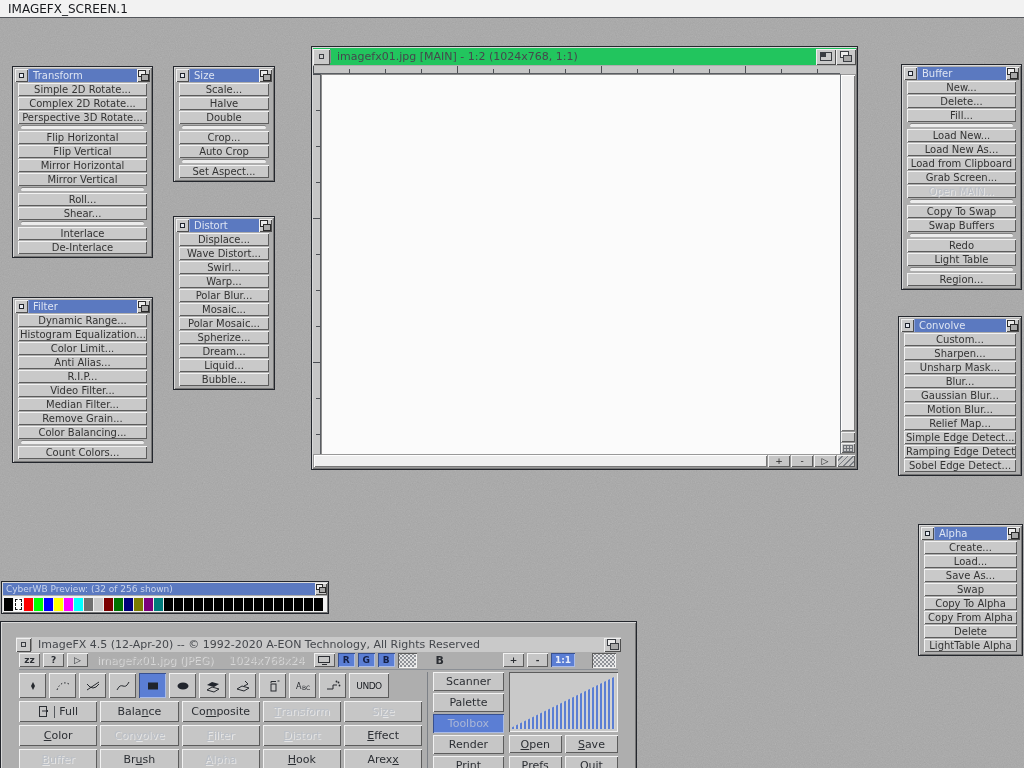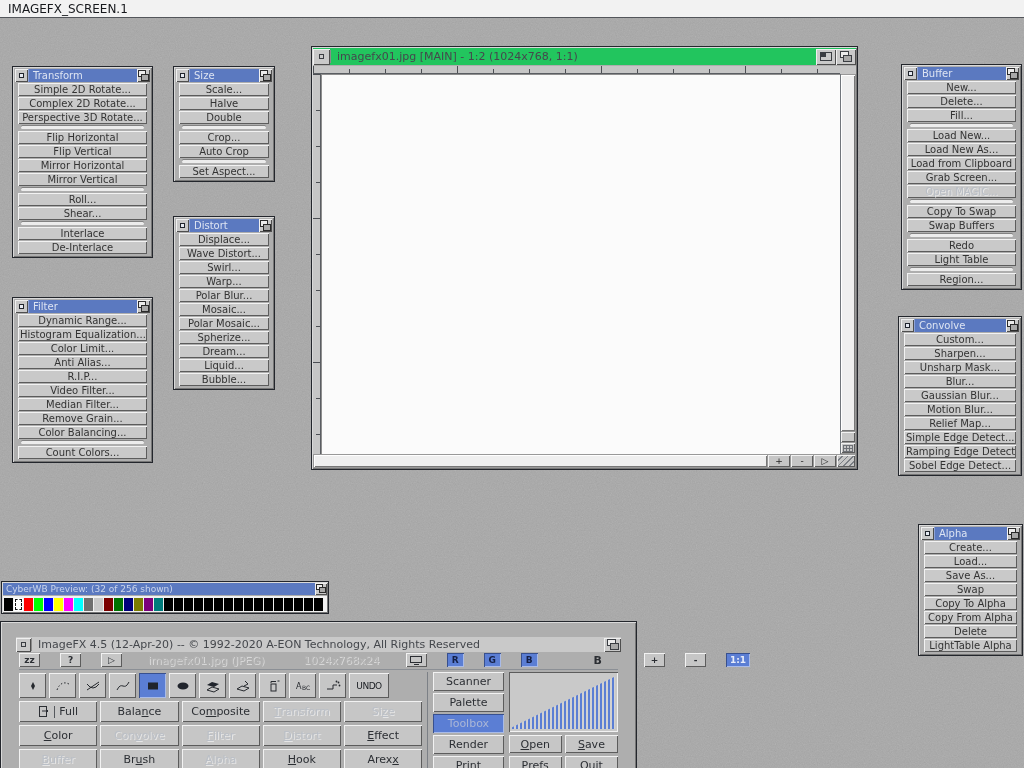--- a/index.html
+++ b/index.html
@@ -41,21 +41,21 @@
 .prevtitle .ptext{flex:1;padding-left:3px;white-space:nowrap;overflow:hidden}
 .prevtitle .gad{width:12px;height:12px}
 .swrow{margin-top:1px;background:#f1f1f1;height:16px;display:flex;align-items:center;padding:1px;gap:1px}
 .sw{width:9px;height:13px;flex:none;cursor:pointer}
 .sw.selected{outline:1px dashed #111;outline-offset:-2px}
 
 .tb{left:0;top:621px;width:637px;height:178px;padding:15px}
 .tbtitle{height:15px;background:#c9c9c9;display:flex;align-items:center;font-size:11px;color:#44474c;margin-bottom:1px}
 .tbtitle .gad{width:15px;height:14px}
 .tbtext{flex:1;padding-left:6px;white-space:nowrap;overflow:hidden;border-left:1px solid #8b8b8b}
-.inforow{display:flex;align-items:center;height:17px;margin:1px 3px 2px;gap:20px;font-size:10px;border-bottom:1px solid #8b8f95;padding-bottom:2px}
+.inforow{display:flex;align-items:center;height:17px;margin:1px 3px 2px;gap:3px;font-size:10px;border-bottom:1px solid #8b8f95;padding-bottom:2px}
 .ibtn{height:14px;min-width:21px;padding:0 3px;display:flex;align-items:center;justify-content:center;background:#c6c6c6;box-shadow:inset 1px 1px 0 #f2f2f2,inset -1px -1px 0 #5c5c5c;font-size:9px;font-weight:bold;color:#2b2e33;cursor:pointer}
 .ghosttxt{color:var(--ghost,#b3b3b3);text-shadow:1px 1px 0 rgba(255,255,255,.5);font-size:11px;white-space:nowrap}
 .rgbbtn{min-width:17px;background:var(--selected_blue,#5b7ed4);color:#141f45;box-shadow:inset 1px 1px 0 #38508e,inset -1px -1px 0 #a9bbe8}
 .ratio{background:var(--selected_blue,#5b7ed4);color:#e8edfa;box-shadow:inset 1px 1px 0 #38508e,inset -1px -1px 0 #a9bbe8;min-width:24px}
 .checker{width:19px;height:15px;background:repeating-conic-gradient(#8f9298 0% 25%,#e4e4e4 0% 50%);background-size:4px 4px;box-shadow:inset 1px 1px 0 #5c5c5c,inset -1px -1px 0 #f2f2f2}
 .bufind{font-size:11px;font-weight:bold;color:#2b2e33;padding:0 2px}
 .tbmain{display:flex;margin:0 3px;gap:5px}
 .tleft{width:424px}
 .toolsrow{display:flex;gap:3px;margin:1px 0 3px}
 .tbtn{width:27px;height:25px;background:#c6c6c6;box-shadow:inset 1px 1px 0 #f2f2f2,inset -1px -1px 0 #5c5c5c;display:flex;align-items:center;justify-content:center;cursor:pointer}
@@ -215,21 +215,21 @@
         </span>
     </div>
     <div class="pbtn">New...</div>
     <div class="pbtn">Delete...</div>
     <div class="pbtn">Fill...</div>
     <div class="sep"></div>
     <div class="pbtn">Load New...</div>
     <div class="pbtn">Load New As...</div>
     <div class="pbtn">Load from Clipboard</div>
     <div class="pbtn">Grab Screen...</div>
-    <div class="pbtn ghosted">Open MAGIC...</div>
+    <div class="pbtn ghosted">Open MAIN...</div>
     <div class="sep"></div>
     <div class="pbtn">Copy To Swap</div>
     <div class="pbtn">Swap Buffers</div>
     <div class="sep"></div>
     <div class="pbtn">Redo</div>
     <div class="pbtn">Light Table</div>
     <div class="sep"></div>
     <div class="pbtn">Region...</div>
   </div>
 
@@ -378,21 +378,21 @@
             <rect x="4.5" y="5.5" width="8" height="6" fill="#a8a8a8" stroke="#3a3d42"></rect>
           </svg>
         </span>
     </div>
 
     <div class="inforow">
       <span class="ibtn">zz</span>
       <span class="ibtn">?</span>
       <span class="ibtn">▷</span>
       <span class="ghosttxt" style="margin-left:6px">imagefx01.jpg (JPEG)</span>
-      <span class="ghosttxt" style="margin-left:19px">1024x768x24</span>
+      <span class="ghosttxt" style="margin-left:12px">1024x768x24</span>
       <span class="ibtn" style="margin-left:6px">
           <svg width="14" height="11">
             <rect x="1.5" y="1.5" width="11" height="6" fill="none" stroke="#2b2e33"></rect>
             <path d="M5 9.5 h5" stroke="#2b2e33"></path>
           </svg>
         </span>
       <span class="ibtn rgbbtn">R</span>
       <span class="ibtn rgbbtn">G</span>
       <span class="ibtn rgbbtn">B</span>
       <span class="checker"></span>

